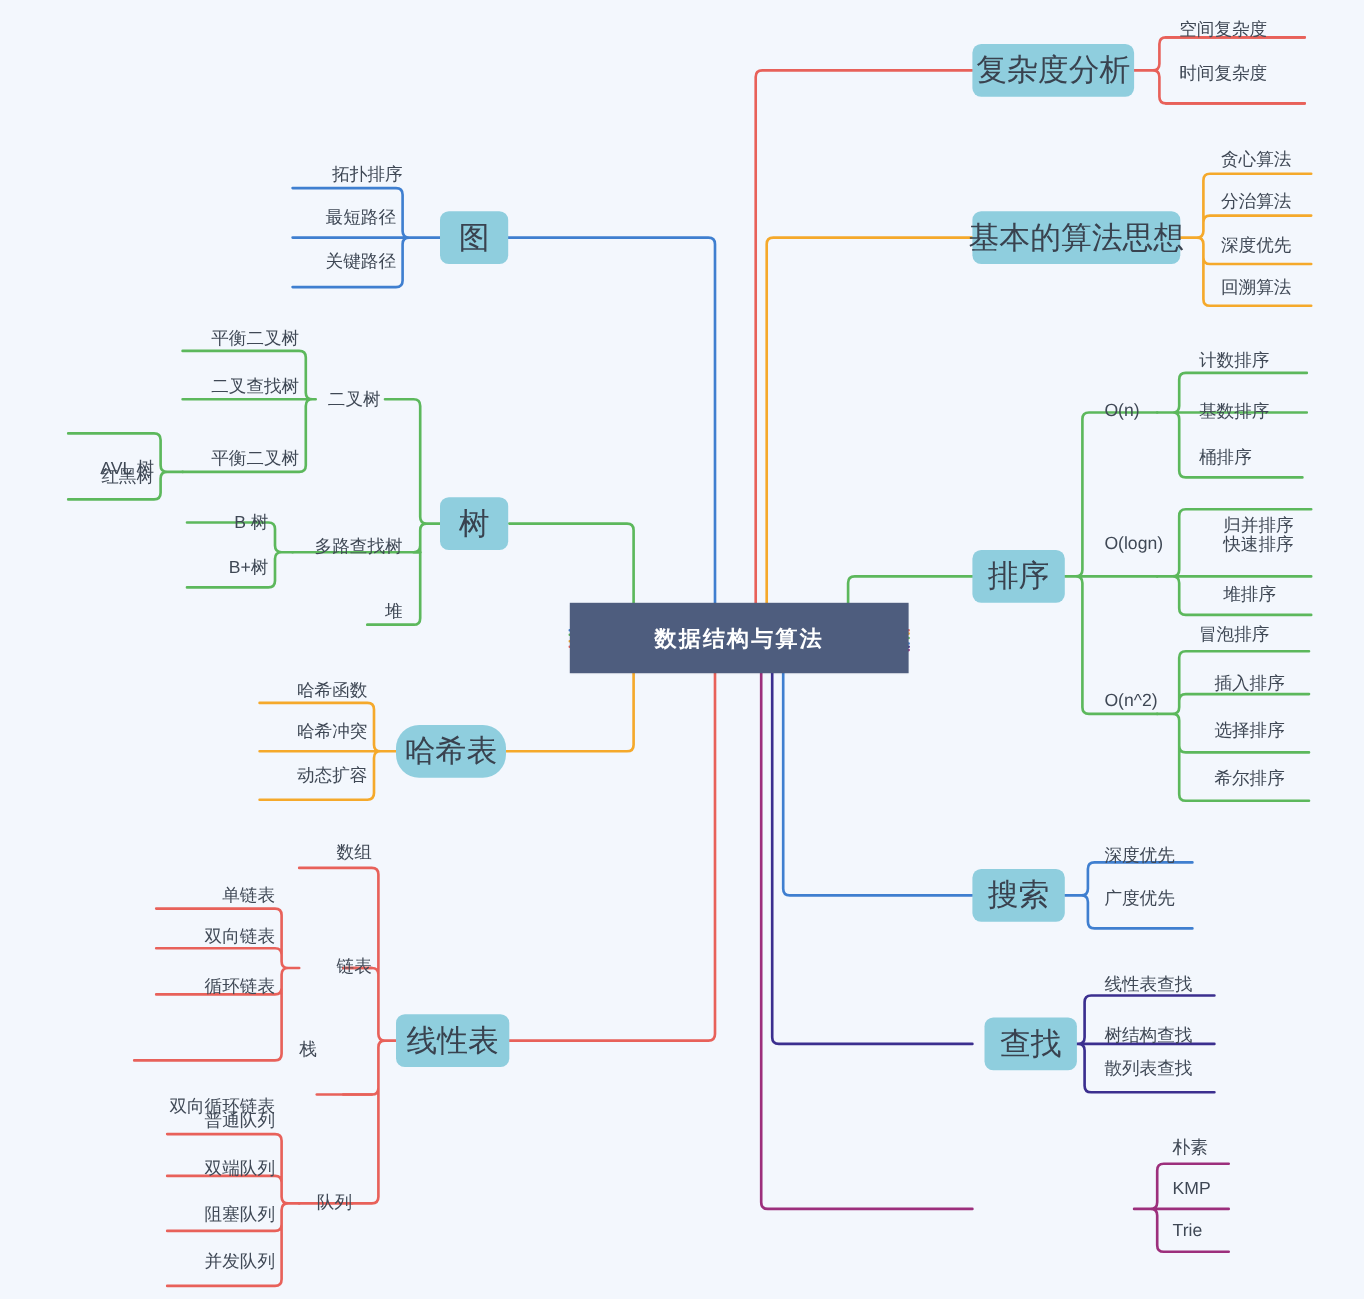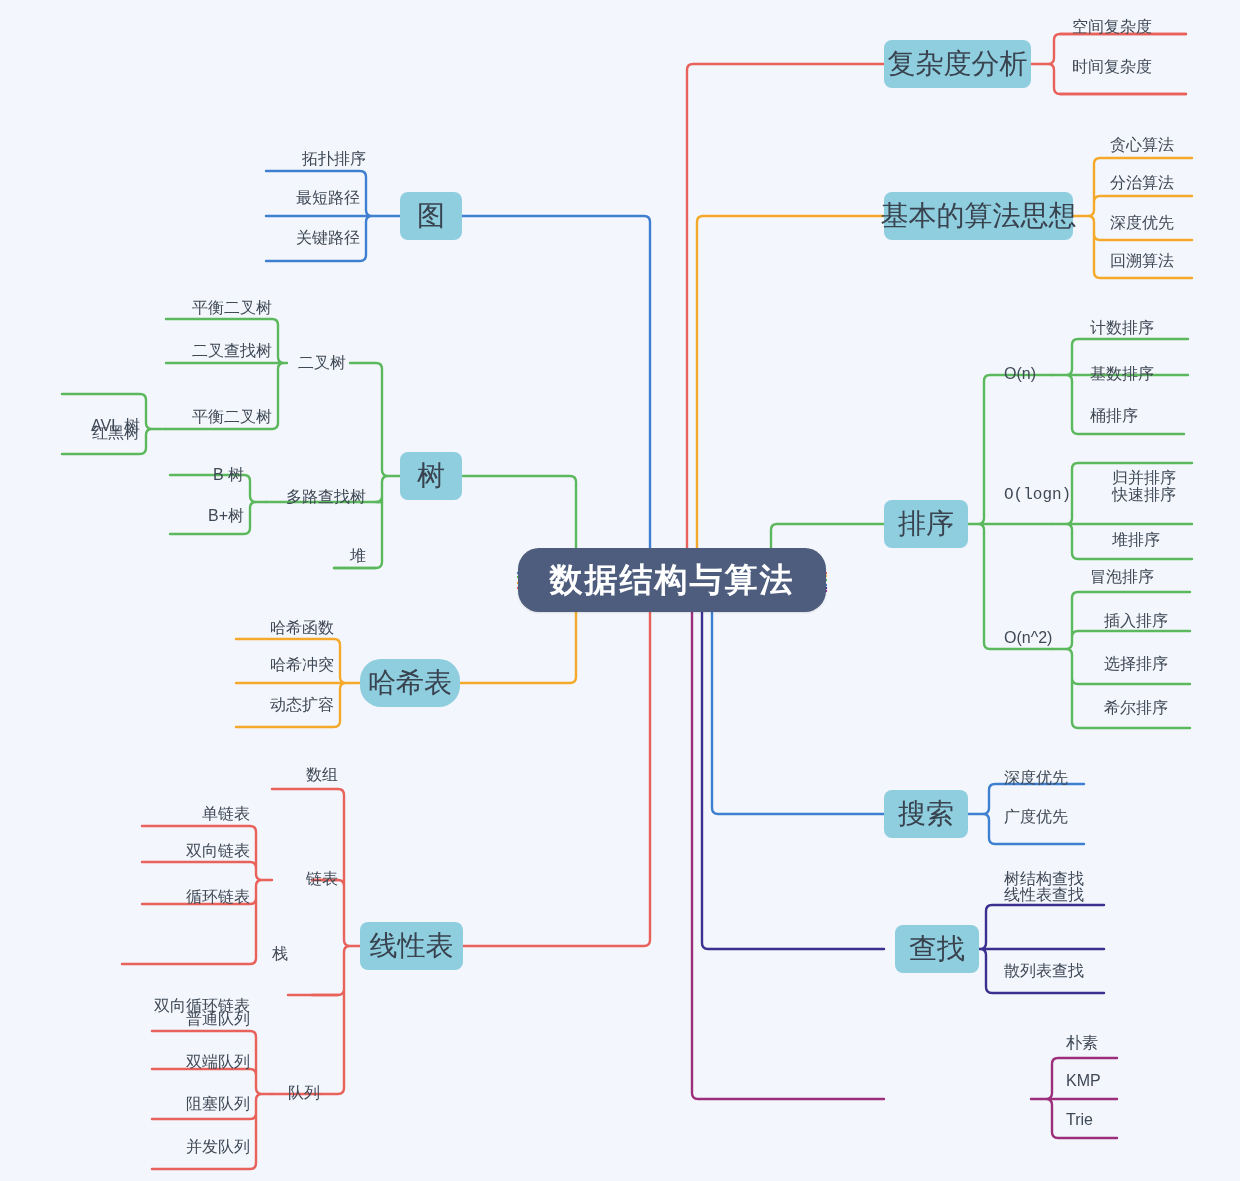--- a/index.html
+++ b/index.html
@@ -17,22 +17,22 @@
   .node{
     position:absolute;
     box-sizing:border-box;
     white-space:nowrap;
     color:#3e4756;
   }
   
   .root{
     background:#4e5d7e;
     color:#ffffff;
-    border-radius:21px;
-    font-size:33px;
+    border-radius:0;
+    font-size:20px;
     font-weight:bold;
     letter-spacing:2px;
     display:flex;align-items:center;justify-content:center;
     box-shadow:0 1px 2px rgba(0,0,0,0.10);
   }
   
   .lvl1{
     background:#8fcede;
     border-radius:8px;
     font-size:28px;
@@ -199,41 +199,41 @@
 
   <div class="node leaf right" style="left:1072px;top:16px;height:22px;">空间复杂度</div>
   <div class="node leaf right" style="left:1072px;top:56px;height:22px;">时间复杂度</div>
 
   <div class="node leaf right" style="left:1110px;top:134px;height:22px;">贪心算法</div>
   <div class="node leaf right" style="left:1110px;top:172px;height:22px;">分治算法</div>
   <div class="node leaf right" style="left:1110px;top:212px;height:22px;">深度优先</div>
   <div class="node leaf right" style="left:1110px;top:250px;height:22px;">回溯算法</div>
 
   <div class="node leaf right" style="left:1004px;top:363px;height:22px;">O(n)</div>
-  <div class="node leaf right" style="left:1004px;top:484px;height:22px;font-family:Liberation Mono, monospace;">O(logn)</div>
+  <div class="node leaf right" style="left:1004px;top:484px;height:22px;">O(logn)</div>
   <div class="node leaf right" style="left:1004px;top:627px;height:22px;">O(n^2)</div>
 
   <div class="node leaf right" style="left:1090px;top:317px;height:22px;">计数排序</div>
   <div class="node leaf right" style="left:1090px;top:363px;height:22px;">基数排序</div>
   <div class="node leaf right" style="left:1090px;top:405px;height:22px;">桶排序</div>
 
   <div class="node leaf right" style="left:1112px;top:443px;height:22px;margin-top:24px;">归并排序</div>
   <div class="node leaf right" style="left:1112px;top:484px;height:22px;">快速排序</div>
   <div class="node leaf right" style="left:1112px;top:529px;height:22px;">堆排序</div>
 
   <div class="node leaf right" style="left:1090px;top:566px;height:22px;">冒泡排序</div>
   <div class="node leaf right" style="left:1104px;top:610px;height:22px;">插入排序</div>
   <div class="node leaf right" style="left:1104px;top:653px;height:22px;">选择排序</div>
   <div class="node leaf right" style="left:1104px;top:697px;height:22px;">希尔排序</div>
 
   <div class="node leaf right" style="left:1004px;top:767px;height:22px;">深度优先</div>
   <div class="node leaf right" style="left:1004px;top:806px;height:22px;">广度优先</div>
 
   <div class="node leaf right" style="left:1004px;top:884px;height:22px;">线性表查找</div>
-  <div class="node leaf right" style="left:1004px;top:868px;height:22px;">树结构查找</div>
+  <div class="node leaf right" style="left:1004px;top:930px;height:22px;">树结构查找</div>
   <div class="node leaf right" style="left:1004px;top:960px;height:22px;">散列表查找</div>
 
   <div class="node leaf right" style="left:1066px;top:1032px;height:22px;">朴素</div>
   <div class="node leaf right" style="left:1066px;top:1070px;height:22px;">KMP</div>
   <div class="node leaf right" style="left:1066px;top:1109px;height:22px;">Trie</div>
 
   <div class="node leaf left" style="left:166px;top:148px;width:200px;height:22px;">拓扑排序</div>
   <div class="node leaf left" style="left:166px;top:187px;width:194px;height:22px;">最短路径</div>
   <div class="node leaf left" style="left:166px;top:227px;width:194px;height:22px;">关键路径</div>
 

